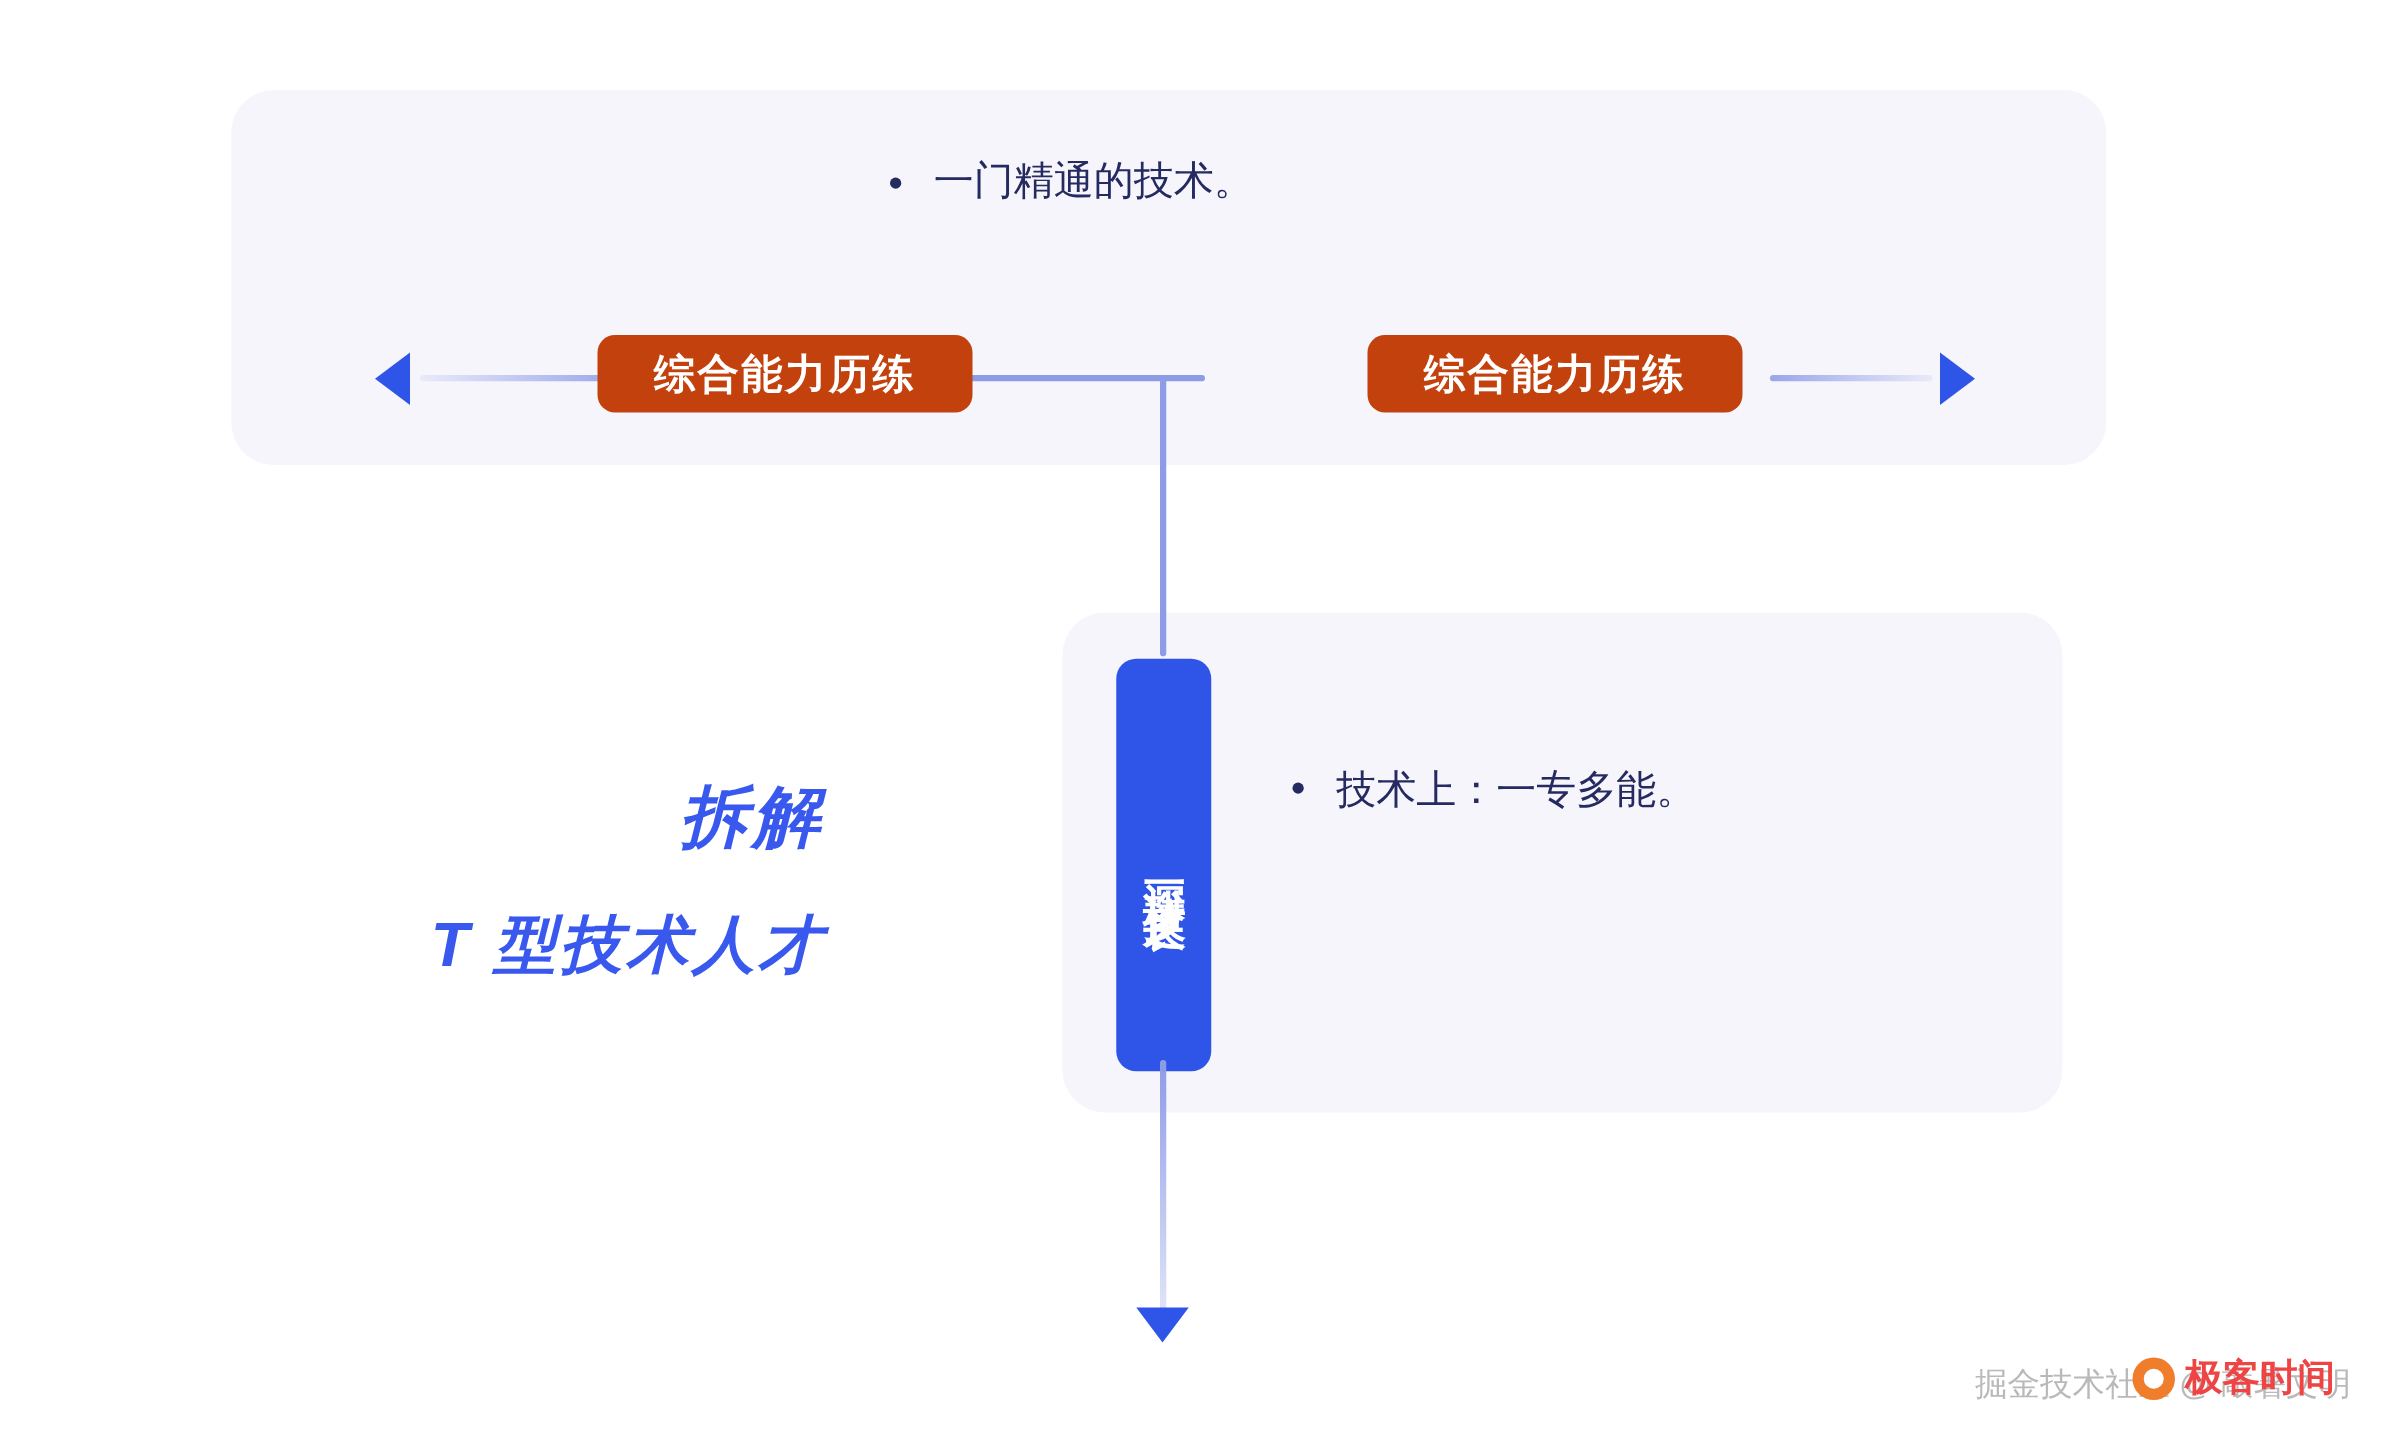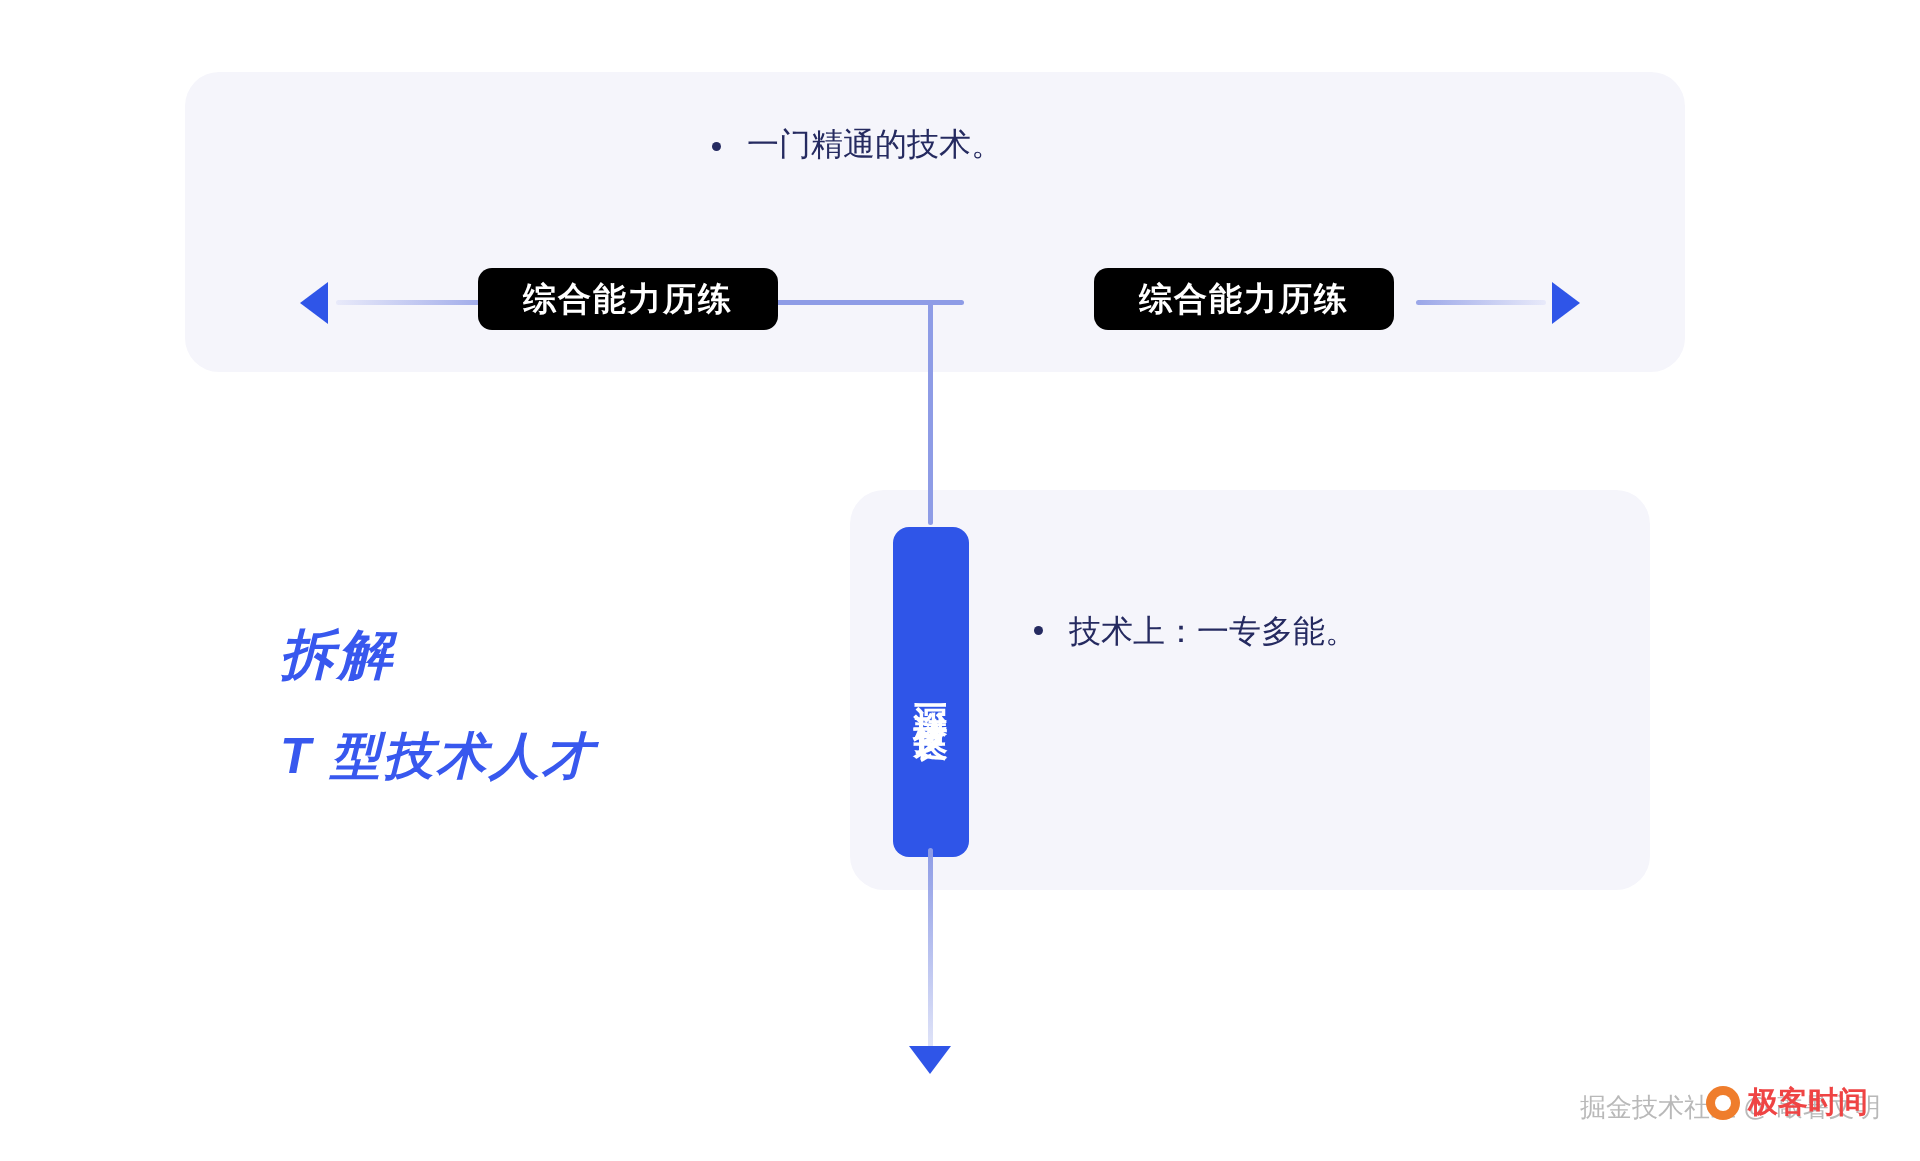--- a/index.html
+++ b/index.html
@@ -86,21 +86,21 @@
     left: 1252px;
     top: -18px;
     border-top: 21px solid transparent;
     border-bottom: 21px solid transparent;
     border-left: 28px solid #2f55e8;
   }
 
   
   .pill {
     position: absolute;
-    background: #000000;
+    background: #c2410c;
     color: #ffffff;
     border-radius: 14px;
     display: flex;
     align-items: center;
     justify-content: center;
     font-weight: 700;
     letter-spacing: 2px;
     box-sizing: border-box;
   }
   #pill-left {
@@ -201,21 +201,21 @@
     top: 604px;
   }
   #bottom-bullets li { line-height: 1.72; }
 
   
   #left-title {
     position: absolute;
     left: 280px;
     top: 618px;
     width: 380px;
-    text-align: left;
+    text-align: right;
     color: #3858ee;
     font-weight: 700;
     font-style: italic;
   }
   #left-title .line1 {
     font-size: 54px;
     letter-spacing: 4px;
     line-height: 1.35;
   }
   #left-title .line2 {

